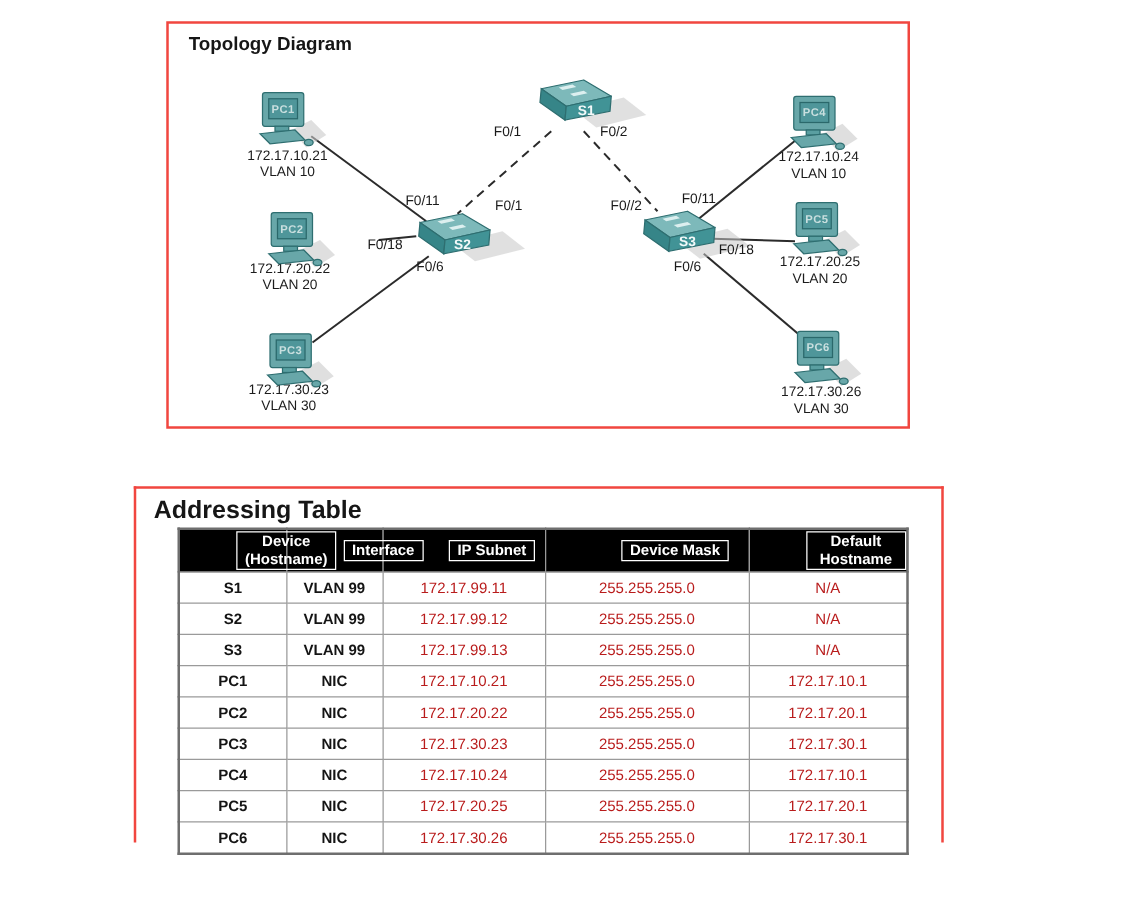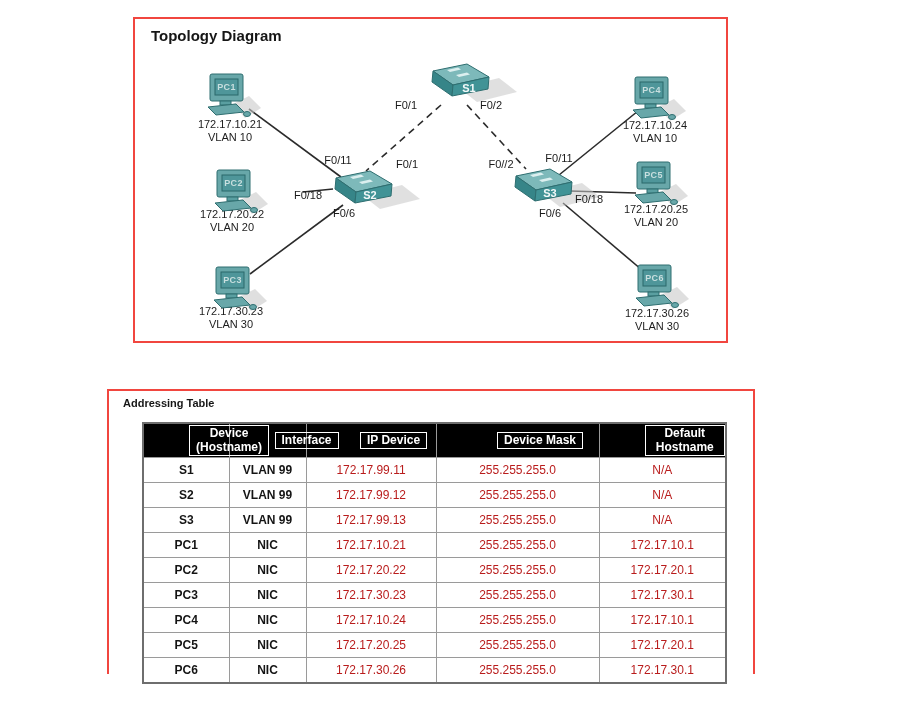--- a/index.html
+++ b/index.html
@@ -15,21 +15,21 @@
   .cap{font-size:11px;fill:#1c1c1c;}
   .portlbl{font-size:11px;fill:#1a1a1a;}
   .pc-name{font-size:9px;font-weight:bold;fill:#c9dfdf;letter-spacing:.3px;}
   .sw-name{font-size:11px;font-weight:bold;fill:#f3f9f9;}
   .lnk{stroke:#2b2b2b;stroke-width:1.6;}
   .lnk.dash{stroke-dasharray:7,5;}
 
   
   .addr-box{position:absolute;left:107px;top:389px;width:644px;height:283px;
             border:2px solid #f1463f;border-bottom:none;background:#fff;}
-  .addr-title{position:absolute;left:14px;top:6px;font-size:11px;font-weight:bold;color:#161616;}
+  .addr-title{position:absolute;left:14px;top:6px;font-size:20px;font-weight:bold;color:#161616;}
   .addr-table{position:absolute;left:33px;top:31px;width:583px;
               border-collapse:collapse;table-layout:fixed;border:2px solid #6e6e6e;}
   .addr-table th,.addr-table td{border:1px solid #9a9a9a;text-align:center;
               font-size:12px;padding:0;}
   .addr-table th{background:#000;color:#fff;height:33px;font-weight:bold;padding-left:45px;}
   .addr-table th .hdr-box{display:inline-block;border:1px solid #fff;
               padding:1px 6px;white-space:pre-line;line-height:1.15;}
   .addr-table td{height:24px;background:#fff;}
   .c-bold{font-weight:bold;color:#141414;}
   .c-val{color:#b91c1c;}
@@ -150,21 +150,21 @@
           <col style="width:77px">
           <col style="width:130px">
         <col style="width:163px">
           <col style="width:127px">
       </colgroup>
       <thead>
         <tr>
           <th><span class="hdr-box">Device
 (Hostname)</span></th>
           <th><span class="hdr-box">Interface</span></th>
-          <th><span class="hdr-box">IP Device</span></th>
+          <th><span class="hdr-box">IP Subnet</span></th>
           <th><span class="hdr-box">Device Mask</span></th>
           <th><span class="hdr-box">Default Hostname</span></th>
         </tr>
       </thead>
       <tbody>
           <tr>
             <td class="c-bold">S1</td>
             <td class="c-bold">VLAN 99</td>
             <td class="c-val">172.17.99.11</td>
             <td class="c-val">255.255.255.0</td>

